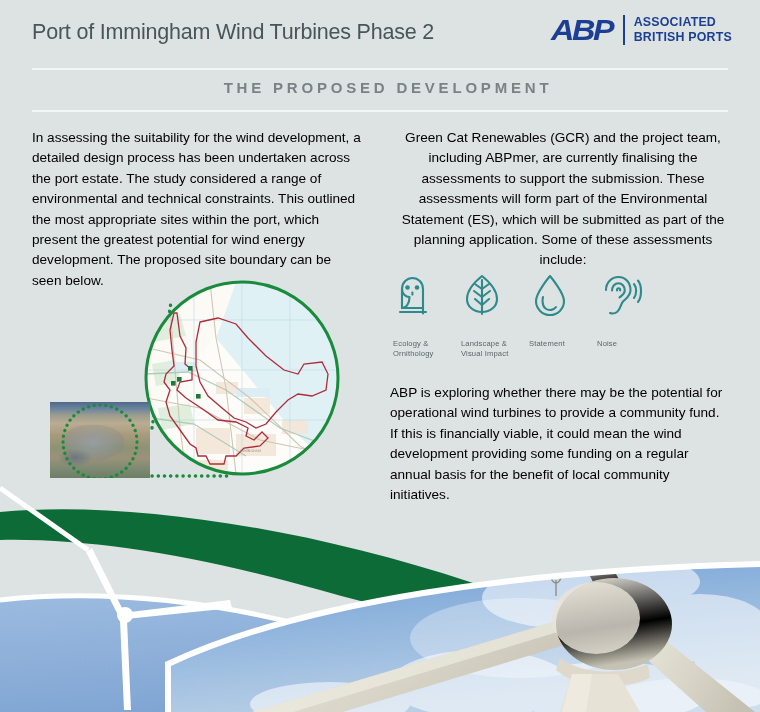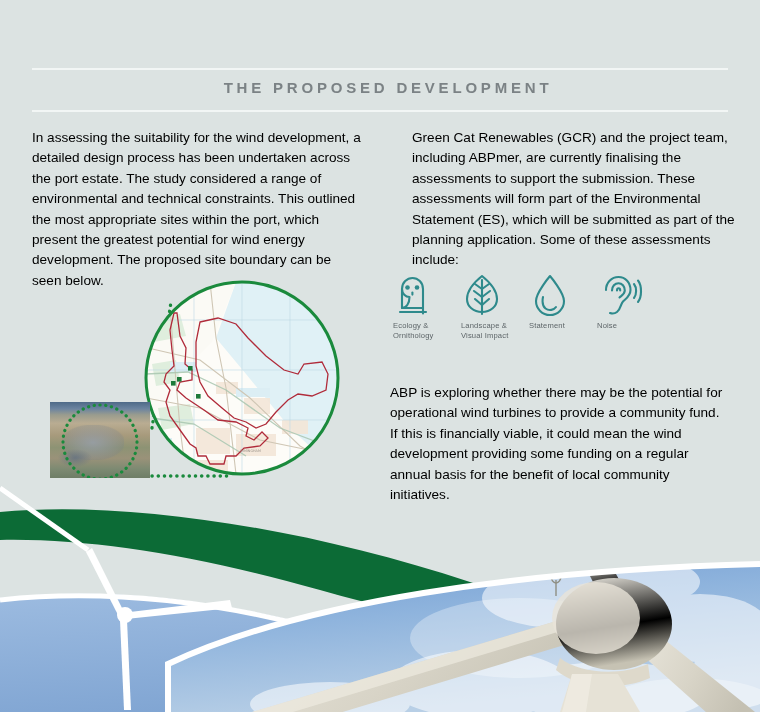--- a/index.html
+++ b/index.html
@@ -49,35 +49,35 @@
   .rule-top { top: 68px; }
   .rule-bot { top: 110px; }
   .section-heading {
     position: absolute; left: 8px; top: 79px; width: 760px;
     text-align: center; font-size: 15px; font-weight: bold;
     letter-spacing: 3.8px; color: #7b8285;
   }
 
   
   .col-left  { position: absolute; left: 32px; top: 128px; width: 330px; }
-  .col-right { position: absolute; left: 412px; top: 128px; width: 330px; }
+  .col-right { position: absolute; left: 398px; top: 128px; width: 330px; text-align: center; }
   .body-text {
     font-size: 13.6px; line-height: 20.4px; color: #000000;
   }
   .body-text.lower { position: absolute; left: 390px; top: 383px; width: 335px; }
 
   
   .icon-row {
     position: absolute; left: 393px; top: 273px;
     width: 340px; display: flex; gap: 0;
   }
   .icon-cell { width: 68px; }
   .icon-glyph { height: 46px; display: block; }
   .icon-label {
-    margin-top: 2px; font-size: 7.6px; line-height: 10px;
+    margin-top: 20px; font-size: 7.6px; line-height: 10px;
     color: #5d6568; letter-spacing: 0.15px;
   }
 
   
   .map-figure { position: absolute; left: 40px; top: 278px; width: 330px; height: 210px; }
   .map-svg { position: absolute; left: 0; top: 0; }
 
   .aerial {
     position: absolute; left: 50px; top: 402px;
     width: 100px; height: 76px;
@@ -102,21 +102,30 @@
 
   
   .bottom { position: absolute; left: 0; top: 478px; width: 760px; height: 234px; }
 </style>
 </head>
 <body>
 
 <div class="poster">
 
   <div class="header">
-
+    <div class="page-title">Port of Immingham Wind Turbines Phase 2</div>
+
+    <div class="logo">
+      <div class="logo-mark">ABP</div>
+      <div class="logo-div"></div>
+      <div>
+        <div class="logo-text">ASSOCIATED</div>
+        <div class="logo-text">BRITISH PORTS</div>
+      </div>
+    </div>
   </div>
 
   <div class="rule rule-top"></div>
   <div class="section-heading">THE PROPOSED DEVELOPMENT</div>
   <div class="rule rule-bot"></div>
 
   <div class="col-left">
     <p class="body-text">In assessing the suitability for the wind development, a detailed design process has been undertaken across the port estate. The study considered a range of environmental and technical constraints. This outlined the most appropriate sites within the port, which present the greatest potential for wind energy development. The proposed site boundary can be seen below.</p>
   </div>
 

